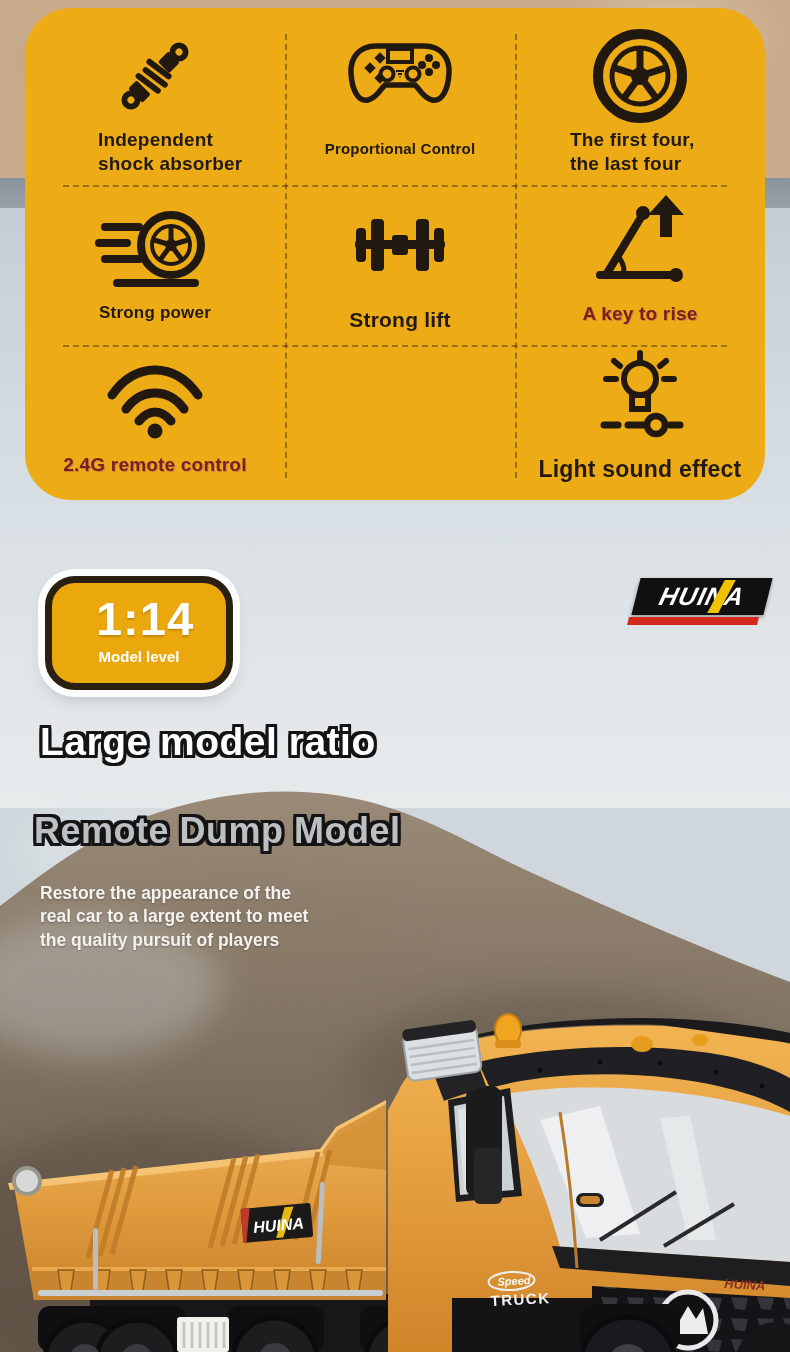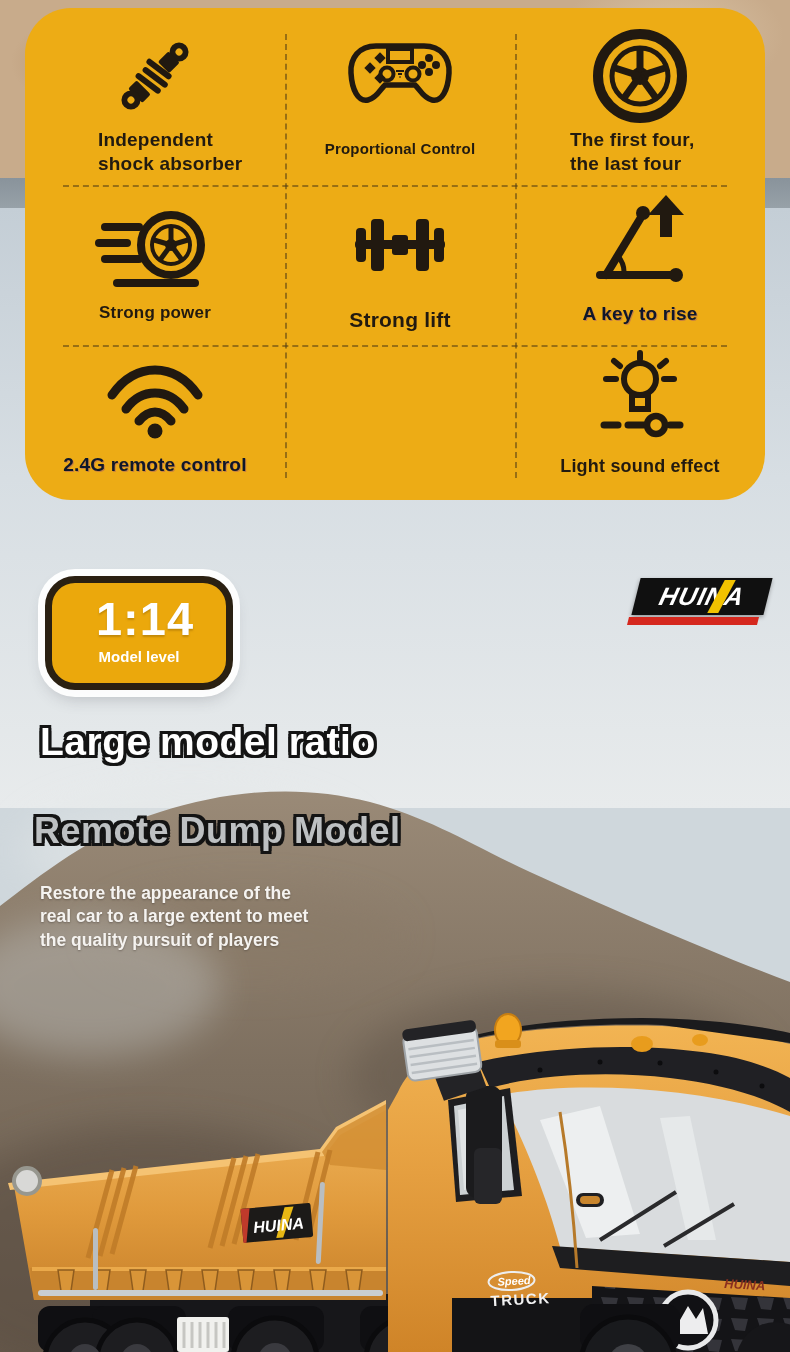--- a/index.html
+++ b/index.html
@@ -35,21 +35,21 @@
     background:#edac15; border-radius:46px;
   }
   .vsep { position:absolute; top:26px; bottom:22px; width:0; border-left:2px dashed rgba(82,62,20,.55); }
   .hsep { position:absolute; left:38px; right:38px; height:0; border-top:2px dashed rgba(82,62,20,.55); }
   .cell { position:absolute; text-align:center; }
   .cell .iconbox { position:absolute; left:0; right:0; display:flex; justify-content:center; }
   .cell .label {
     position:absolute; left:0; right:0; font-weight:bold; color:#221a10; line-height:1.24;
     letter-spacing:0.2px;
   }
-  .purple .label { color:#0f172a; text-shadow:1px 1px 0 rgba(130,50,150,.35); }
+  .purple .label { color:#7f1d1d; text-shadow:1px 1px 0 rgba(130,50,150,.35); }
   .ic { display:block; }
   .ic path, .ic line, .ic circle, .ic rect, .ic polygon { vector-effect:none; }
 
   
   .badge {
     position:absolute; left:45px; top:576px; width:188px; height:114px;
     background:#eba80c; border:7px solid #2a2012; border-radius:30px;
     box-shadow:0 0 0 7px rgba(255,255,255,.95), 0 8px 16px rgba(60,60,70,.25);
     text-align:center; color:#fff;
   }
@@ -282,21 +282,21 @@
             <line x1="18" y1="30" x2="28" y2="30"></line>
             <line x1="76" y1="30" x2="86" y2="30"></line>
             <rect x="44" y="46" width="16" height="14"></rect>
             <line x1="16" y1="76" x2="30" y2="76" stroke-width="7"></line>
             <line x1="40" y1="76" x2="56" y2="76" stroke-width="7"></line>
             <line x1="82" y1="76" x2="92" y2="76" stroke-width="7"></line>
           </g>
           <circle cx="68" cy="76" r="9" fill="none" stroke="#211910" stroke-width="6.5"></circle>
         </svg>
       </div>
-      <div class="label" style="top:110px;font-size:18px;">
+      <div class="label" style="top:110px;font-size:23px;">
         <div>Light sound effect</div>
       </div>
     </div>
   </div>
 
   <div class="badge">
     <div class="ratio">1:14</div>
     <div class="mlabel">Model level</div>
   </div>
 

